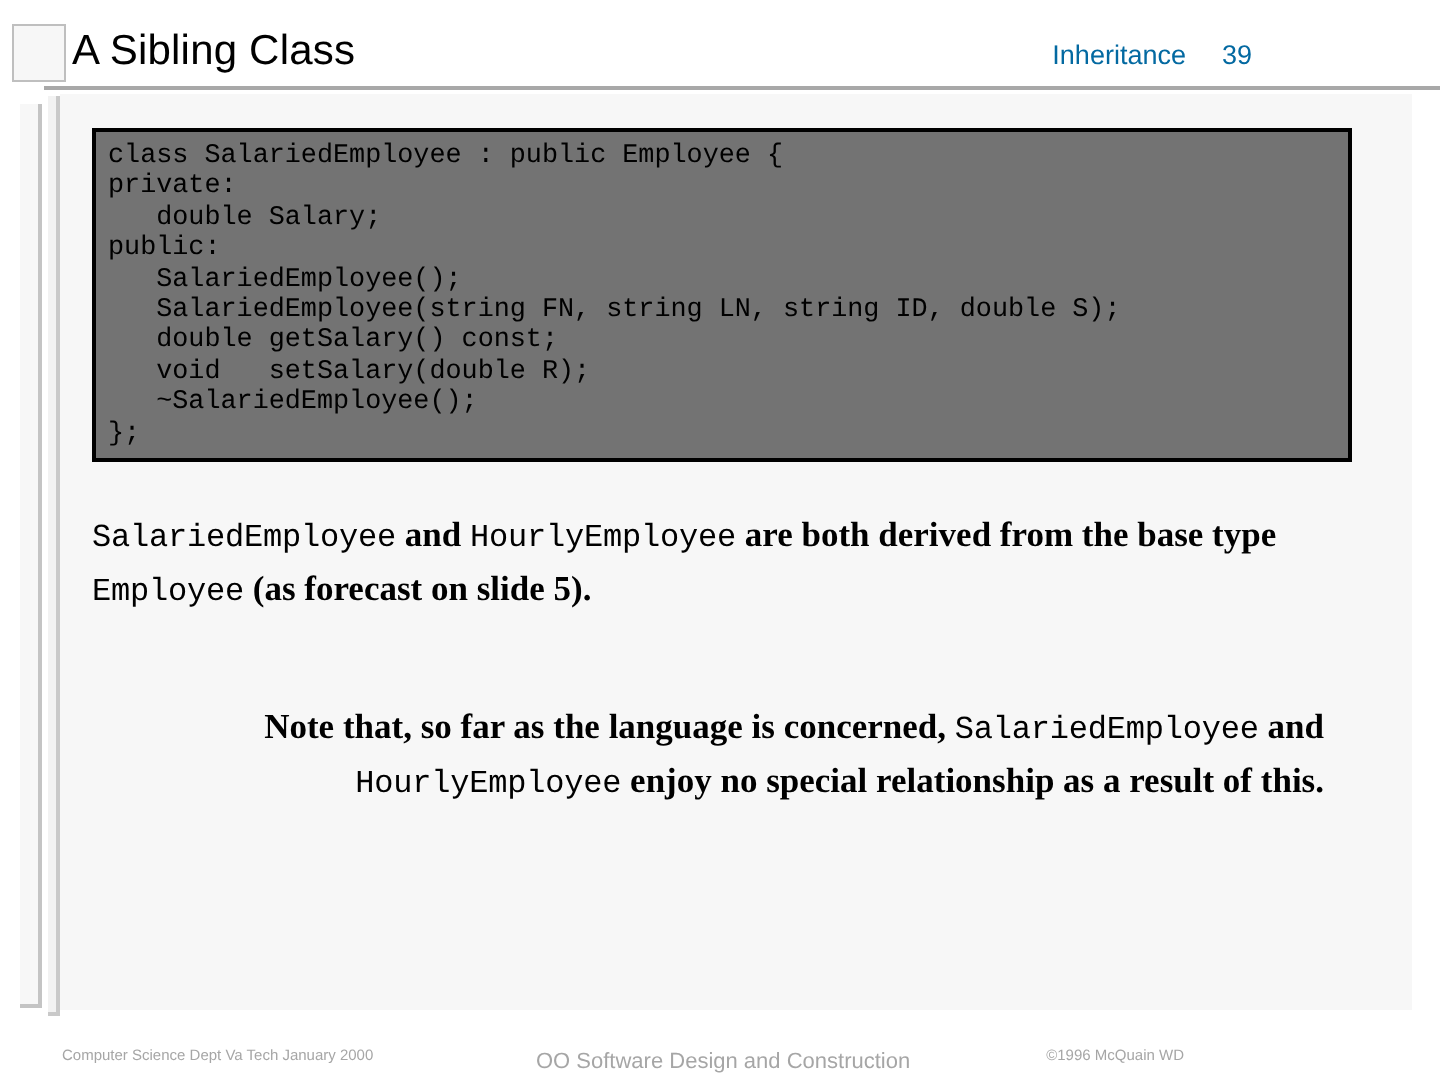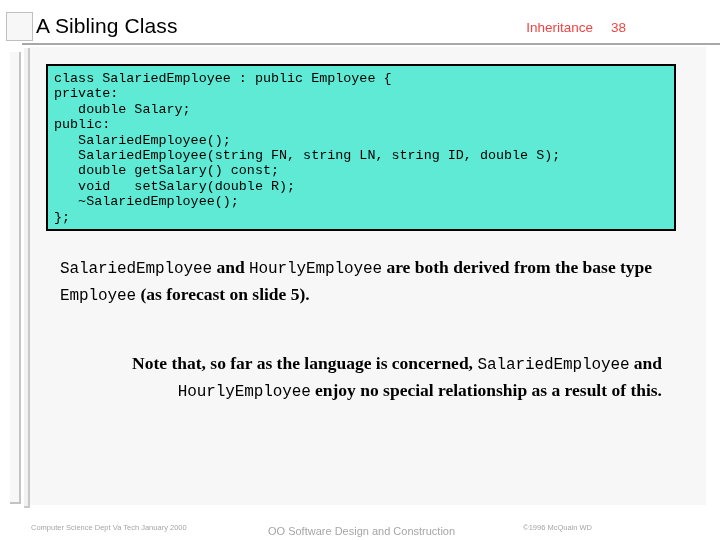--- a/index.html
+++ b/index.html
@@ -64,21 +64,21 @@
     white-space: nowrap;
   }
   .header-right {
     position: absolute;
     right: 14px;
     top: 20px;
     display: flex;
     align-items: baseline;
     gap: 18px;
     font-size: 13.5px;
-    color: #ef4444;
+    color: #0369a1;
   }
   .header-rule {
     position: absolute;
     left: 22px;
     top: 43px;
     width: 698px;
     height: 2px;
     background: #a8a8a8;
   }
 
@@ -92,21 +92,21 @@
     background: #f7f7f7;
   }
 
   
   .code-box {
     position: absolute;
     left: 46px;
     top: 64px;
     width: 630px;
     height: 167px;
-    background: #5eead4;
+    background: #737373;
     border: 2px solid #000000;
     box-sizing: border-box;
     padding: 5px 0 0 6px;
   }
   .code-box pre {
     margin: 0;
     font-family: "Liberation Mono", "DejaVu Sans Mono", monospace;
     font-size: 13.4px;
     line-height: 15.4px;
     color: #000000;
@@ -117,21 +117,21 @@
   .para {
     position: absolute;
     left: 46px;
     width: 616px;
     font-family: "Liberation Serif", serif;
     font-weight: bold;
     font-size: 17.5px;
     line-height: 25px;
     color: #000000;
   }
-  .para-1 { top: 255px; margin-left: 14px; }
+  .para-1 { top: 255px; }
   .para-2 { top: 351px; text-align: right; }
   .para code {
     font-family: "Liberation Mono", "DejaVu Sans Mono", monospace;
     font-weight: normal;
     font-size: 16px;
     letter-spacing: -0.1px;
   }
 
   
   .footer {
@@ -167,21 +167,21 @@
 <body>
 
 <div class="deco-square"></div>
 <div class="deco-bar-outer"></div>
 <div class="deco-bar-inner"></div>
 
 <div class="header">
   <div class="slide-title">A Sibling Class</div>
   <div class="header-right">
     <span>Inheritance</span>
-    <span>38</span>
+    <span>39</span>
   </div>
 </div>
 <div class="header-rule"></div>
 
 <div class="content-panel"></div>
 
 <div class="code-box">
   <pre>class SalariedEmployee : public Employee {
 private:
    double Salary;

